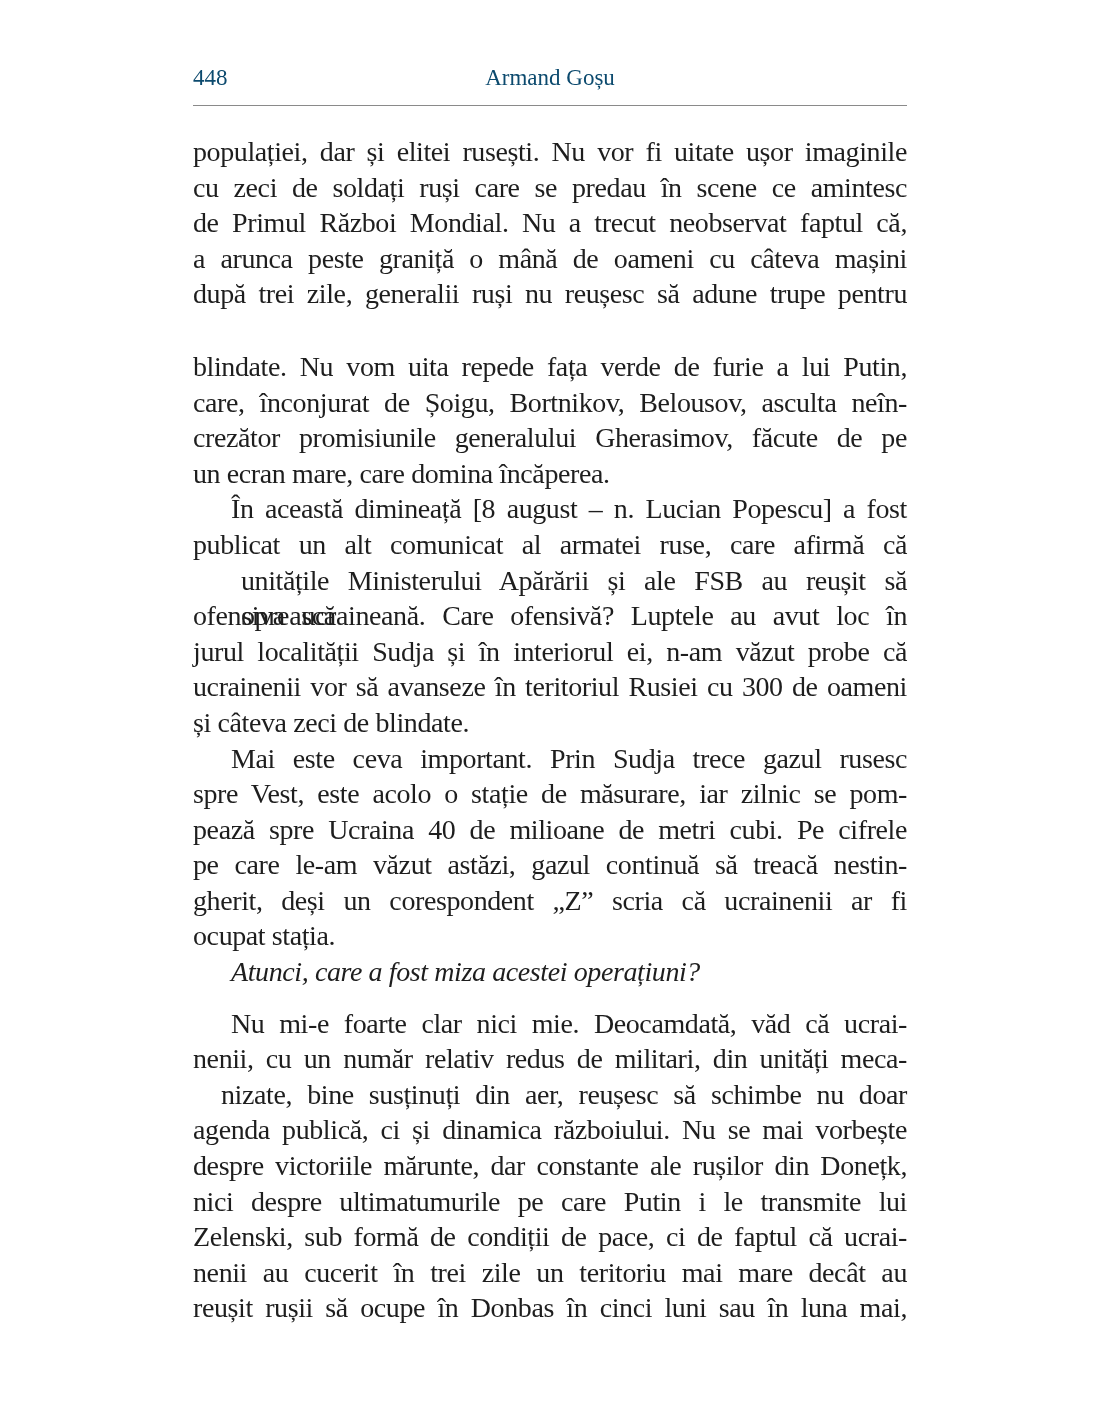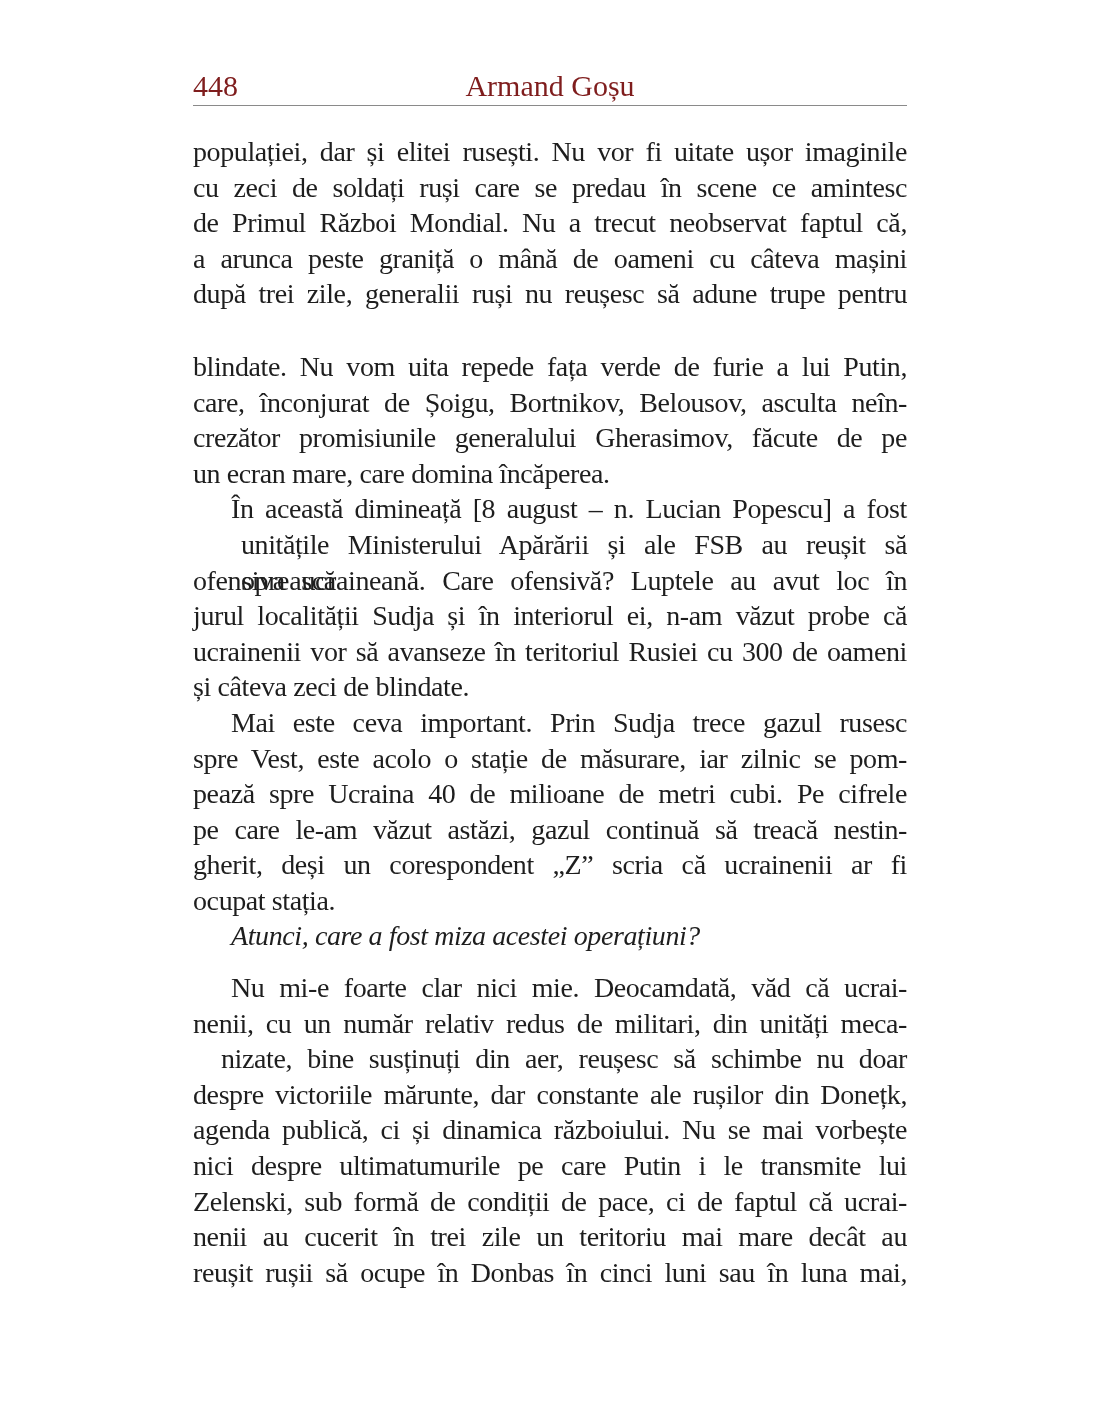--- a/index.html
+++ b/index.html
@@ -16,27 +16,27 @@
       color: #1e1e1e;
     }
     .page {
       position: absolute;
       left: 193px;
       top: 0;
       width: 714px;
     }
     .running-head {
       position: absolute;
-      top: 68px;
+      top: 60px;
       left: 0;
       width: 714px;
       height: 36px;
-      font-size: 30px;
+      font-size: 23px;
       line-height: 36px;
-      color: #7f1d1d;
+      color: #0c4a6e;
     }
     .page-number {
       position: absolute;
       left: 0;
       top: 0;
     }
     .running-title {
       position: absolute;
       left: 0;
       width: 714px;
@@ -100,20 +100,21 @@
       <span class="line" style="white-space: normal;">a arunca peste graniță o mână de oameni cu câteva mașini</span>
       <span class="line" style="white-space: normal;">după trei zile, generalii ruși nu reușesc să adune trupe pentru</span>
       <span class="line" style="white-space: normal; margin-top: 37px;">blindate. Nu vom uita repede fața verde de furie a lui Putin,</span>
       <span class="line" style="white-space: normal;">care, înconjurat de Șoigu, Bortnikov, Belousov, asculta neîn-</span>
       <span class="line" style="white-space: normal;">crezător promisiunile generalului Gherasimov, făcute de pe</span>
       <span class="line last" style="white-space: normal; font-family: Liberation Serif, serif;">un ecran mare, care domina încăperea.</span>
     </div>
 
     <div>
       <span class="line indent" style="white-space: normal;">În această dimineață [8 august – n. Lucian Popescu] a fost</span>
+      <span class="line" style="white-space: normal;">publicat un alt comunicat al armatei ruse, care afirmă că</span>
       <span class="line" style="white-space: normal; margin-left: 48px;">unitățile Ministerului Apărării și ale FSB au reușit să oprească</span>
       <span class="line" style="white-space: normal;">ofensiva ucraineană. Care ofensivă? Luptele au avut loc în</span>
       <span class="line" style="white-space: normal;">jurul localității Sudja și în interiorul ei, n-am văzut probe că</span>
       <span class="line" style="white-space: normal;">ucrainenii vor să avanseze în teritoriul Rusiei cu 300 de oameni</span>
       <span class="line last" style="white-space: normal;">și câteva zeci de blindate.</span>
     </div>
 
     <div>
       <span class="line indent" style="white-space: normal;">Mai este ceva important. Prin Sudja trece gazul rusesc</span>
       <span class="line" style="white-space: normal;">spre Vest, este acolo o stație de măsurare, iar zilnic se pom-</span>
@@ -124,21 +125,21 @@
     </div>
 
     <div>
       <span class="line heading" style="white-space: normal;">Atunci, care a fost miza acestei operațiuni?</span>
     </div>
 
     <div>
       <span class="line indent" style="white-space: normal;">Nu mi-e foarte clar nici mie. Deocamdată, văd că ucrai-</span>
       <span class="line" style="white-space: normal;">nenii, cu un număr relativ redus de militari, din unități meca-</span>
       <span class="line" style="white-space: normal; margin-left: 28px;">nizate, bine susținuți din aer, reușesc să schimbe nu doar</span>
+      <span class="line" style="white-space: normal;">agenda publică, ci și dinamica războiului. Nu se mai vorbește</span>
       <span class="line" style="white-space: normal;">despre victoriile mărunte, dar constante ale rușilor din Donețk,</span>
-      <span class="line" style="white-space: normal;">agenda publică, ci și dinamica războiului. Nu se mai vorbește</span>
       <span class="line" style="white-space: normal;">nici despre ultimatumurile pe care Putin i le transmite lui</span>
       <span class="line" style="white-space: normal;">Zelenski, sub formă de condiții de pace, ci de faptul că ucrai-</span>
       <span class="line" style="white-space: normal;">nenii au cucerit în trei zile un teritoriu mai mare decât au</span>
       <span class="line" style="white-space: normal;">reușit rușii să ocupe în Donbas în cinci luni sau în luna mai,</span>
     </div>
   </div>
 </div>
 
 </body></html>

